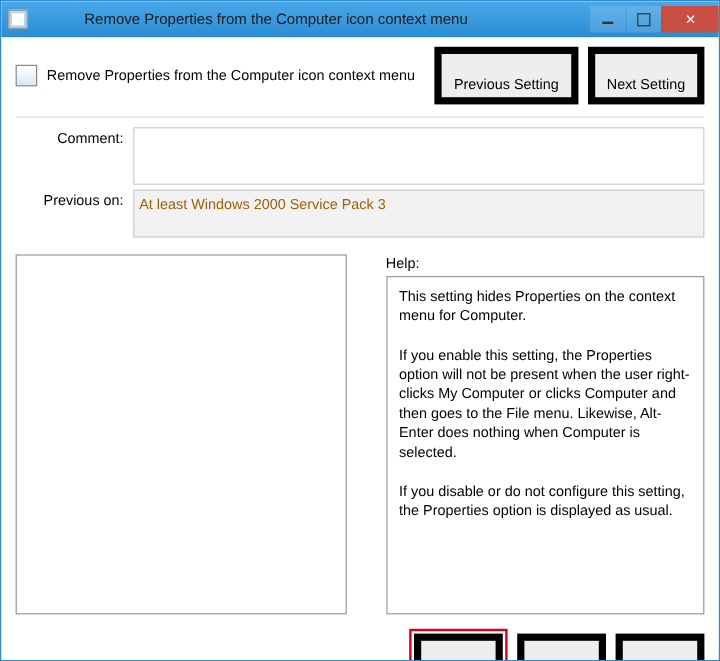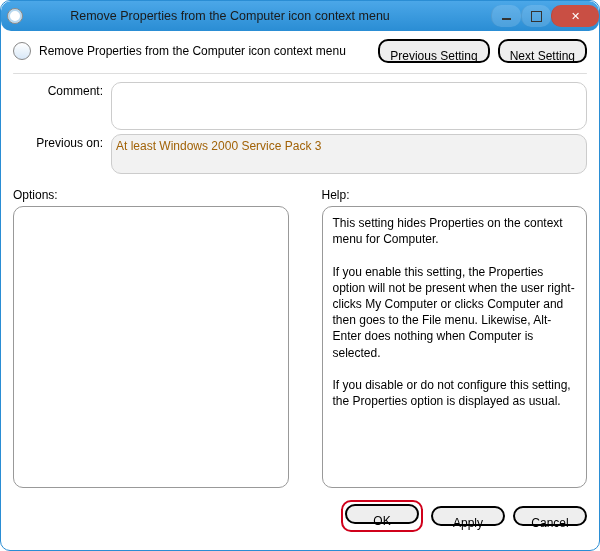--- a/index.html
+++ b/index.html
@@ -1,15 +1,15 @@
 <!DOCTYPE html>
 <html><head>
 <meta charset="utf-8">
 <style>
-  * { box-sizing: border-box; margin: 0; padding: 0; border-radius: 10px; }
+  * { box-sizing: border-box; margin: 0; padding: 0; }
   body {
     font-family: "Segoe UI", Tahoma, sans-serif;
     font-size: 12px;
     background: #fff;
     width: 600px;
     height: 551px;
     overflow: hidden;
     border: 1px solid #2a8dd4;
   }
   .titlebar {
@@ -59,23 +59,23 @@
     width: 18px; height: 18px;
     border:1px solid #888;
     background: linear-gradient(#fff,#d8e8f8);
     flex-shrink:0;
   }
   .policy-title { flex: 1; font-size: 12px; }
   .nav-buttons { display: flex; gap: 8px; }
   .btn {
     min-width: 80px;
     height: 24px;
-    padding: 8px 10px;
+    padding: 18px 10px;
     background: #eee;
-    border: 2px solid #000000;
+    border: 6px solid #000000;
     font-family: inherit;
     font-size: 12px;
     cursor: pointer;
   }
   hr.sep { border:none; border-top:1px solid #ddd; margin: 10px 0 8px 0;}
   .config-row { display: flex; }
   .radio-col { width: 130px; padding-top: 2px; }
   .radio-opt {
     display: flex; align-items: center; gap: 4px;
     height: 22px;
@@ -163,21 +163,20 @@
       </div>
       <div class="label-row">
         <div class="field-label">Previous on:</div>
         <textarea class="textarea-like supported-box" readonly="" style="">At least Windows 2000 Service Pack 3</textarea>
       </div>
     </div>
   </div>
 
   <div class="mid-row">
     <div class="options-col">
-      <div class="panel-label">Options:</div>
       <div class="options-panel"></div>
     </div>
     <div class="help-col">
       <div class="panel-label">Help:</div>
       <div class="help-panel">This setting hides Properties on the context menu for Computer.
 
 If you enable this setting, the Properties option will not be present when the user right-clicks My Computer or clicks Computer and then goes to the File menu.  Likewise, Alt-Enter does nothing when Computer is selected.
 
 If you disable or do not configure this setting, the Properties option is displayed as usual.</div>
     </div>

